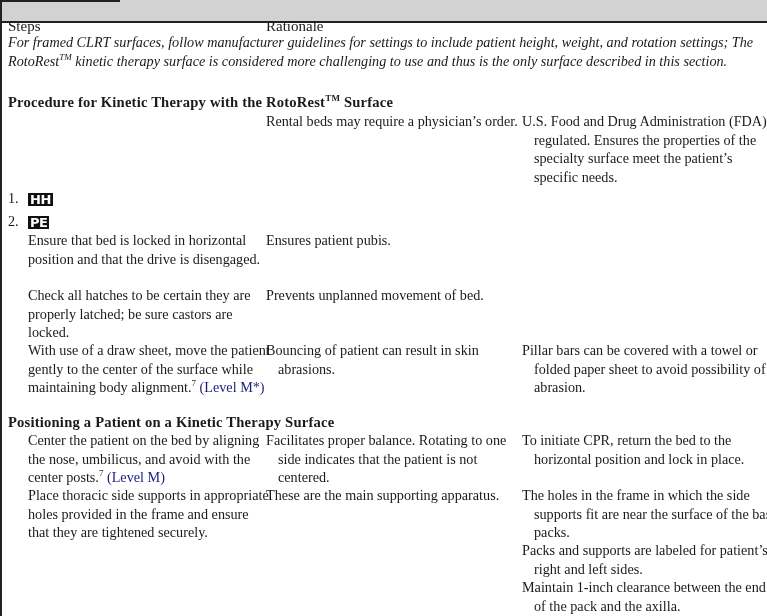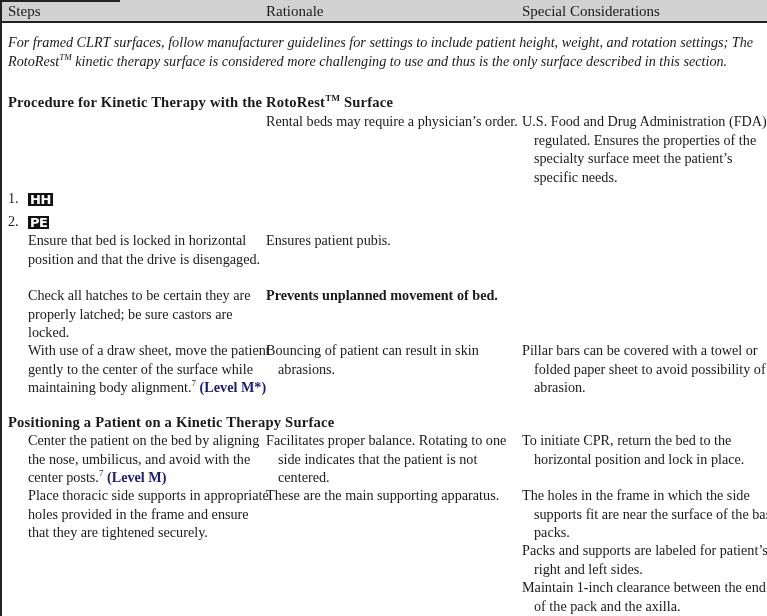--- a/index.html
+++ b/index.html
@@ -2,49 +2,48 @@
 <html><head>
 <meta charset="utf-8">
 <style>
   html, body { margin:0; padding:0; background:#ffffff; }
   body { width:767px; height:616px; overflow:hidden; position:relative;
          font-family:"Liberation Serif", "DejaVu Serif", serif; color:#1a1a1a; font-size:14.2px; line-height:18.5px; }
   .frame-left { position:absolute; left:0; top:0; width:2px; height:616px; background:#222; }
   .frame-top { position:absolute; left:0; top:0; width:120px; height:2px; background:#222; }
   .header { position:absolute; left:2px; top:0; width:765px; height:23px; background:#d2d2d2;
             border-bottom:2px solid #222; box-sizing:border-box; }
-  .header span { position:absolute; top:1px; font-size:15px; line-height:20px; color:#1a1a1a; }
+  .header span { position:absolute; top:16px; font-size:15px; line-height:20px; color:#1a1a1a; }
   .h-steps { left:6px; }
   .h-rat { left:264px; }
   .h-spec { left:520px; }
   .intro { position:absolute; left:8px; top:33px; width:750px; font-style:italic; font-size:14.2px; line-height:18.5px; }
   .sect { position:absolute; left:8px; font-weight:bold; font-size:14.6px; letter-spacing:0.2px; }
   .blk { position:absolute; }
   .c1 { left:8px; width:245px; }
   .c2 { left:266px; width:245px; }
   .c3 { left:522px; width:245px; }
   .num { display:inline-block; width:20px; }
   .step { padding-left:20px; text-indent:-20px; }
   .hang { padding-left:12px; text-indent:-12px; }
-  .lvl { color:#1b1b7a; font-weight:bold; }
+  .lvl { color:#1b1b7a; font-weight:normal; }
   sup { font-size:9px; line-height:0; vertical-align:super; }
   .badge { display:inline-block; background:#111; color:#fff; font-family:"DejaVu Sans", sans-serif;
            font-weight:bold; font-size:13px; line-height:13px; padding:0 2px; letter-spacing:-0.5px;
            vertical-align:middle; }
   .tm { font-size:9px; vertical-align:super; line-height:0;margin-top:39px; }
 </style>
 </head>
 <body>
 
 <div class="frame-left"></div>
 
 <div class="header">
   <span class="h-steps">Steps</span>
   <span class="h-rat">Rationale</span>
-  <span class="h-spec">Special Considerations</span>
 </div>
 <div class="frame-top"></div>
 
 <div class="intro">
   <span>For framed CLRT surfaces, follow manufacturer guidelines for settings to include patient height, weight, and rotation settings; The RotoRest</span><span class="tm">TM</span><span> kinetic therapy surface is considered more challenging to use and thus is the only surface described in this section.</span>
 </div>
 
 <div class="sect" style="top:93px;">
   <span>Procedure for Kinetic Therapy with the RotoRest</span><span class="tm">TM</span><span> Surface</span>
 </div>
@@ -60,21 +59,21 @@
 </div>
 
 <div class="blk c1 step" style="top:231px;">
   <span class="num">3.</span><span>Ensure that bed is locked in horizontal position and that the drive is disengaged.</span>
 </div>
 <div class="blk c2 hang" style="top:231px;">Ensures patient pubis.</div>
 
 <div class="blk c1 step" style="top:286px;">
   <span class="num">4.</span><span>Check all hatches to be certain they are properly latched; be sure castors are locked.</span>
 </div>
-<div class="blk c2 hang" style="top:286px;font-weight:bold;">Prevents unplanned movement of bed.</div>
+<div class="blk c2 hang" style="top:286px;">Prevents unplanned movement of bed.</div>
 
 <div class="blk c1 step" style="top:341px;">
   <span class="num">5.</span><span>With use of a draw sheet, move the patient gently to the center of the surface while maintaining body alignment.</span><sup>7</sup> <span class="lvl">(Level M*)</span>
 </div>
 <div class="blk c2 hang" style="top:341px; width:240px;">Bouncing of patient can result in skin abrasions.</div>
 <div class="blk c3 hang" style="top:341px; width:242px;">Pillar bars can be covered with a towel or folded paper sheet to avoid possibility of abrasion.</div>
 
 <div class="sect" style="top:413px;">Positioning a Patient on a Kinetic Therapy Surface</div>
 
 <div class="blk c1 step" style="top:431px;">

